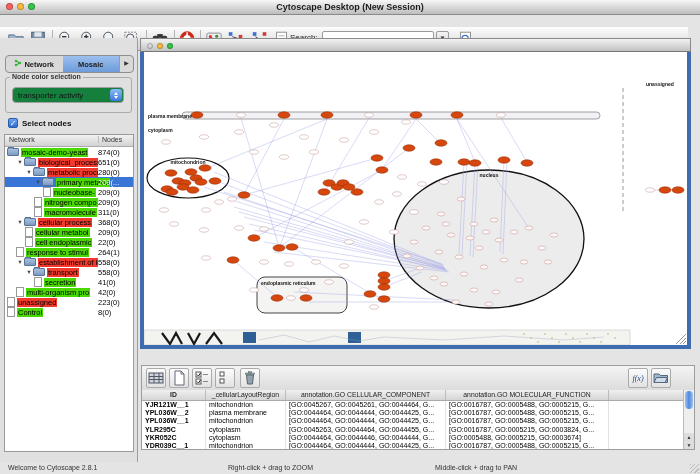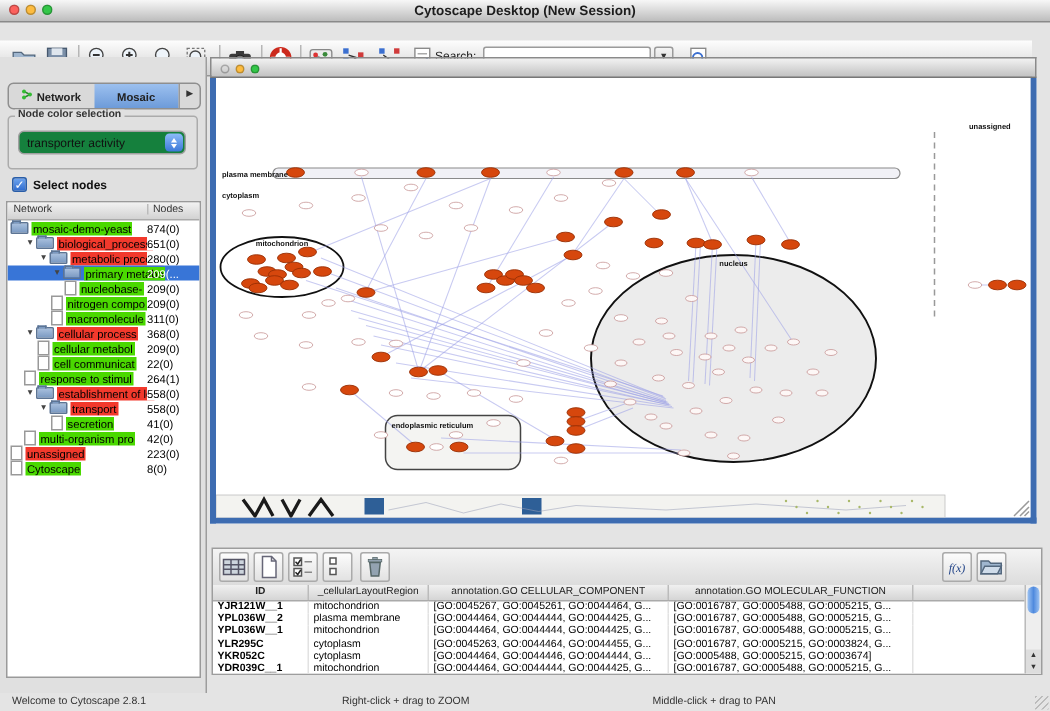--- a/index.html
+++ b/index.html
@@ -298,21 +298,21 @@
         </div>
         <div class="trow">
           <span class="sp" style="width: 18px;"></span>
           <span class="docic"></span>
           <span class="tlabel lab-green" style="max-width: 68px;">cellular metabol</span>
           <span class="tnodes">209(0)</span>
         </div>
         <div class="trow">
           <span class="sp" style="width: 18px;"></span>
           <span class="docic"></span>
-          <span class="tlabel lab-green" style="max-width: 68px;">cell communicat</span>
+          <span class="tlabel lab-green" style="max-width: 68px;">cell endoplasmic</span>
           <span class="tnodes">22(0)</span>
         </div>
         <div class="trow">
           <span class="sp" style="width: 9px;"></span>
           <span class="docic"></span>
           <span class="tlabel lab-green" style="max-width: 77px;">response to stimul</span>
           <span class="tnodes">264(1)</span>
         </div>
         <div class="trow">
           <span class="sp" style="width: 9px;"></span>
@@ -342,21 +342,21 @@
         </div>
         <div class="trow">
           <span class="sp" style="width: 0px;"></span>
           <span class="docic"></span>
           <span class="tlabel lab-red" style="max-width: 86px;">unassigned</span>
           <span class="tnodes">223(0)</span>
         </div>
         <div class="trow">
           <span class="sp" style="width: 0px;"></span>
           <span class="docic"></span>
-          <span class="tlabel lab-green" style="max-width: 86px;">Cytoscape</span>
+          <span class="tlabel lab-green" style="max-width: 86px;">Control</span>
           <span class="tnodes">8(0)</span>
         </div>
       </div>
   </div>
 </div>
 
 <div class="netwin">
   <div class="nw-title">
     <div class="lights" style="top:3.5px">
       <span class="light" style="width:6px;height:6px"></span>

